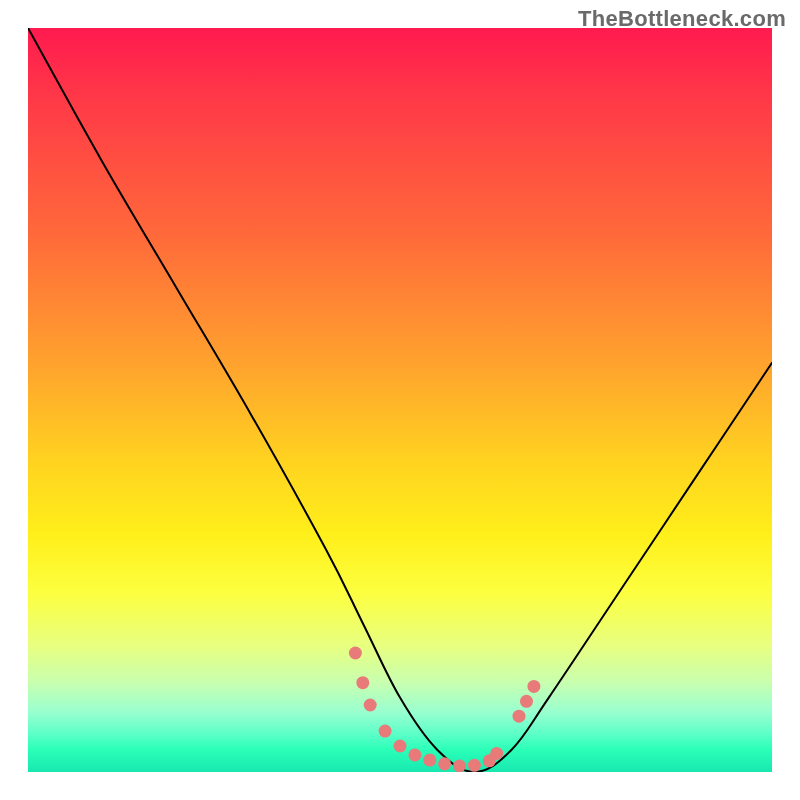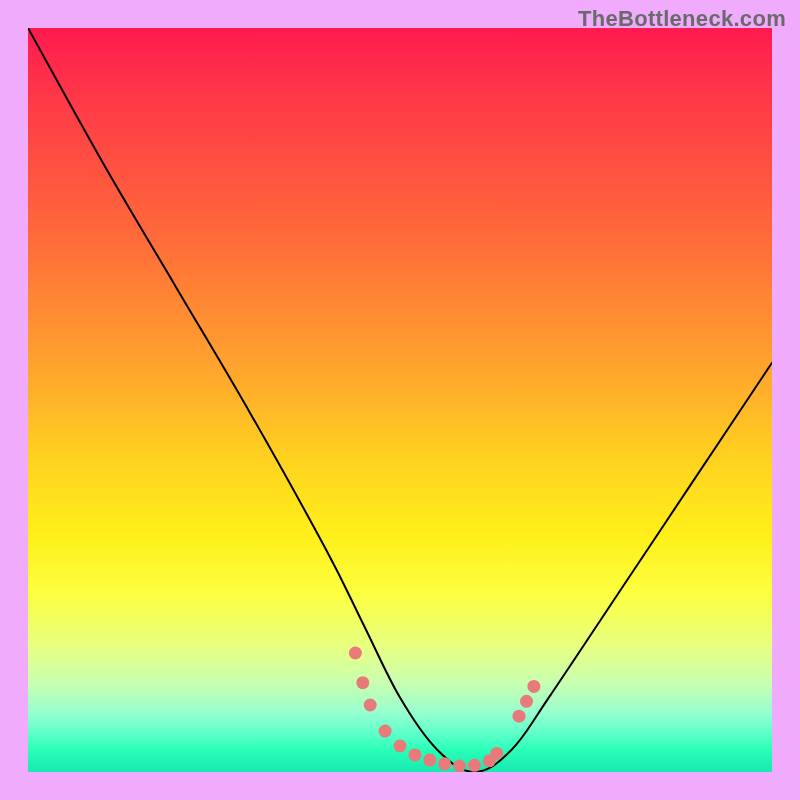--- a/index.html
+++ b/index.html
@@ -8,21 +8,21 @@
     width: 800px;
     height: 800px;
     background: #000;
     overflow: hidden;
     font-family: Arial, Helvetica, sans-serif;
   }
   .frame {
     position: relative;
     width: 800px;
     height: 800px;
-    background: #f0abfc;
+    background: #ffffff;
   }
   .plot-area {
     position: absolute;
     left: 28px;
     top: 28px;
     width: 744px;
     height: 744px;
     background: linear-gradient(
       to bottom,
       #ff1a4f 0%,

